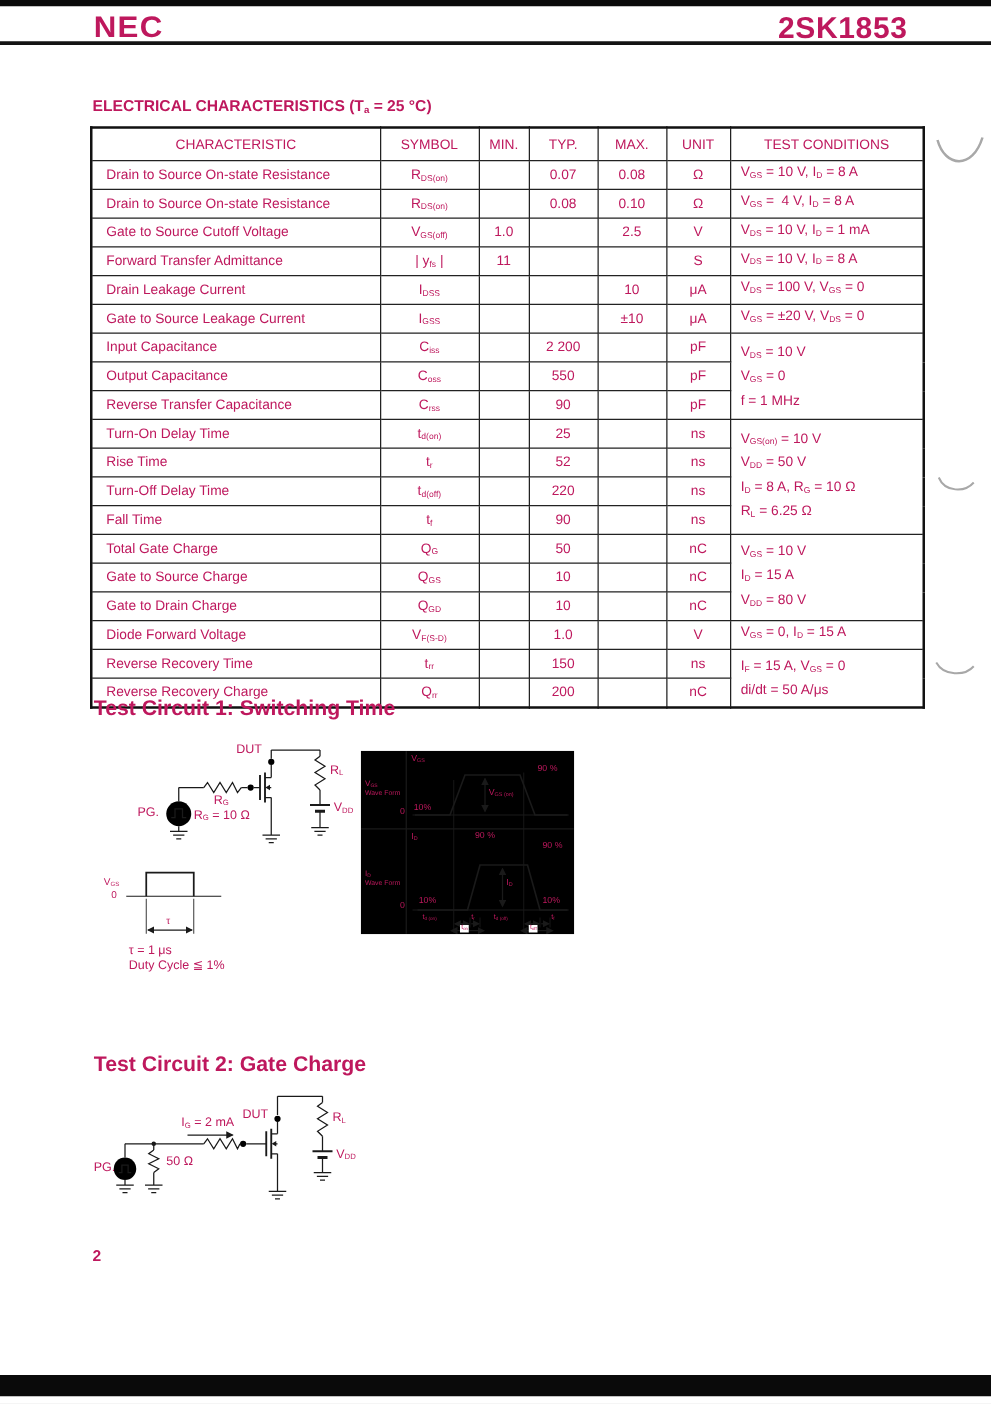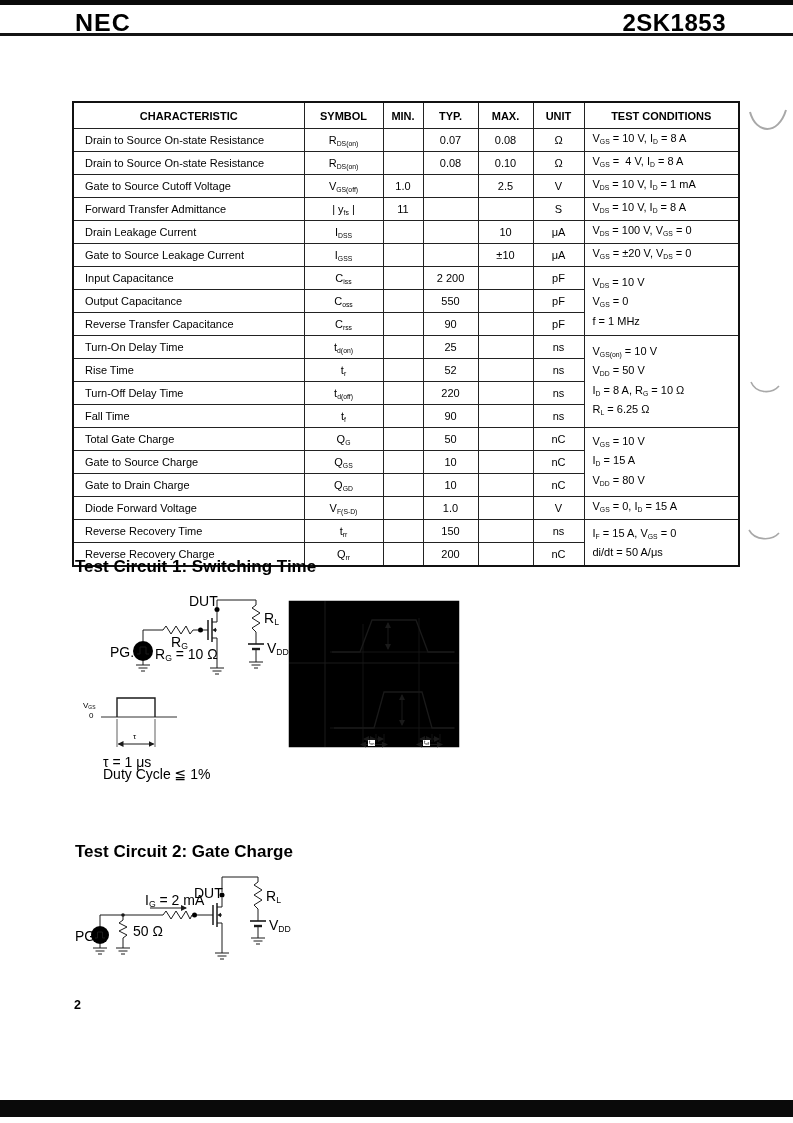--- a/index.html
+++ b/index.html
@@ -1,37 +1,37 @@
 <!DOCTYPE html>
 <html><head>
 <meta charset="utf-8">
 <style>
   html,body{margin:0;padding:0;background:#e8e8e8;}
   .page{position:relative;width:793px;height:1123px;background:#ffffff;overflow:hidden;
-        font-family:"Liberation Sans","DejaVu Sans",sans-serif;color:#000000;}
+        font-family:"Liberation Sans","DejaVu Sans",sans-serif;color:#be185d;}
   sub{font-size:0.62em;vertical-align:-0.22em;letter-spacing:0;}
   .topbar{position:absolute;left:0;top:0;width:793px;height:5px;background:#0a0a0a;}
   .brand{position:absolute;left:75px;top:8px;font-size:25px;font-weight:bold;letter-spacing:1px;transform:scaleY(.95);}
   .part{position:absolute;right:67px;top:9px;font-size:24px;font-weight:bold;letter-spacing:.5px;}
   .hrule{position:absolute;left:0;top:33px;width:793px;height:3px;background:#141414;}
   .sec-title{position:absolute;left:74px;top:78px;font-size:12.5px;font-weight:bold;}
   table.ec{position:absolute;left:72px;top:101px;width:666px;border-collapse:collapse;table-layout:fixed;
            border:2px solid #111;}
   table.ec th,table.ec td{border:1px solid #222;font-weight:normal;overflow:hidden;}
-  table.ec th{height:23px;font-size:11px;font-weight:bold;text-align:center;}
+  table.ec th{height:23px;font-size:11px;font-weight:normal;text-align:center;}
   table.ec td{height:20px;font-size:11px;}
   td.c-char{text-align:left;padding-left:11px;}
   td.c-sym{text-align:center;font-size:10.5px;}
   td.c-num{text-align:center;white-space:pre;}
   td.c-unit{text-align:center;}
   td.c-cond{text-align:left;padding-left:8px;vertical-align:middle;}
   .cond-line{white-space:pre;line-height:16px;font-size:11px;}
   .fig-title{position:absolute;font-size:17px;font-weight:bold;white-space:nowrap;}
   .figwrap{position:absolute;}
-  .lbl{position:absolute;font-size:14px;white-space:nowrap;line-height:1.1;}
+  .lbl{position:absolute;font-size:10px;white-space:nowrap;line-height:1.1;}
   .wlbl{position:absolute;font-size:7px;white-space:nowrap;line-height:1.05;}
   .wlbl-sm{position:absolute;font-size:6px;white-space:nowrap;line-height:1;}
   .wlbl-xs{position:absolute;font-size:5.5px;white-space:nowrap;line-height:1;background:#fff;padding:0 1px;}
   .rowcap{position:absolute;font-size:6.5px;line-height:1.25;}
   .rowcap .cap2{font-size:5.5px;}
   .pagenum{position:absolute;left:74px;top:998px;font-size:12.5px;font-weight:bold;}
   .bottombar{position:absolute;left:0;top:1100px;width:793px;height:17px;background:#0a0a0a;}
   svg.cir line,svg.cir polyline,svg.cir path{stroke:#1a1a1a;fill:none;}
   .artifact{position:absolute;}
 </style>
@@ -49,20 +49,21 @@
           <path d="M6,0L0,3L6,6z" fill="#1a1a1a"></path>
         </marker>
     </defs>
   </svg>
 
   <div class="topbar"></div>
   <div class="brand">NEC</div>
   <div class="part">2SK1853</div>
   <div class="hrule"></div>
 
+  <div class="sec-title">ELECTRICAL CHARACTERISTICS (T<sub>a</sub> = 25 °C)</div>
 
   <table class="ec">
     <colgroup>
       <col style="width:231px">
         <col style="width:79px">
         <col style="width:40px">
       <col style="width:55px">
         <col style="width:55px">
         <col style="width:51px">
         <col style="width:155px">

